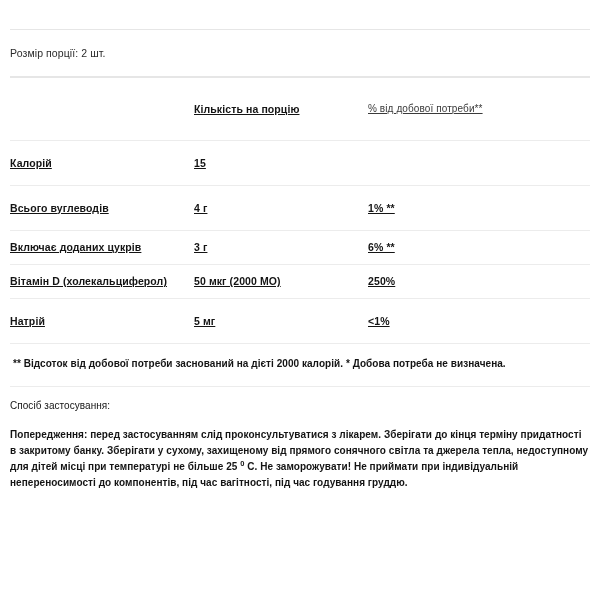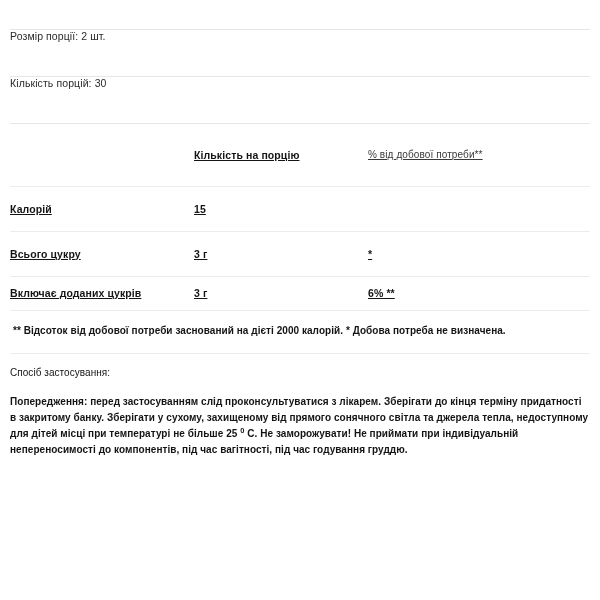--- a/index.html
+++ b/index.html
@@ -31,21 +31,21 @@
   .rule-inset {
     height: 1px;
     background: #ececec;
     width: 100%;
   }
 
   
   .serving-row {
     height: 46px;
     display: flex;
-    align-items: flex-start;
+    align-items: center;
     font-size: 10.5px;
     color: #2b2b2b;
     letter-spacing: 0.1px;
   }
 
   
   .nutri-table {
     width: 100%;
     border-collapse: collapse;
     table-layout: fixed;
@@ -151,23 +151,20 @@
   <div class="spacer-top"></div>
 
   <div class="rule"></div>
 
   <div class="serving-row">
     <span>Розмір порції: 2 шт.</span>
   </div>
 
   <div class="rule"></div>
 
-  <div class="serving-row">
-    <span>Кількість порцій: 30</span>
-  </div>
 
   <div class="rule"></div>
 
   <table class="nutri-table">
     <colgroup>
       <col class="c1">
         <col class="c2">
         <col class="c3">
     </colgroup>
     <thead>
@@ -191,48 +188,82 @@
           </td>
         <td class="col-dv">
             <div class="cellpad">
               <span></span>
             </div>
           </td>
       </tr>
       <tr class="data-row r-tall">
         <td>
             <div class="cellpad">
-              <span>Всього цукру</span>
+              <span>Всього вуглеводів</span>
+            </div>
+          </td>
+        <td>
+            <div class="cellpad">
+              <span>4 г</span>
+            </div>
+          </td>
+        <td class="col-dv">
+            <div class="cellpad">
+              <span>1% **</span>
+            </div>
+          </td>
+      </tr>
+      <tr class="data-row r-short">
+        <td>
+            <div class="cellpad">
+              <span>Включає доданих цукрів</span>
             </div>
           </td>
         <td>
             <div class="cellpad">
               <span>3 г</span>
             </div>
           </td>
         <td class="col-dv">
             <div class="cellpad">
-              <span>*</span>
+              <span>6% **</span>
             </div>
           </td>
       </tr>
       <tr class="data-row r-short">
         <td>
             <div class="cellpad">
-              <span>Включає доданих цукрів</span>
-            </div>
-          </td>
-        <td>
-            <div class="cellpad">
-              <span>3 г</span>
-            </div>
-          </td>
-        <td class="col-dv">
-            <div class="cellpad">
-              <span>6% **</span>
+              <span>Вітамін D (холекальциферол)</span>
+            </div>
+          </td>
+        <td>
+            <div class="cellpad">
+              <span>50 мкг (2000 МО)</span>
+            </div>
+          </td>
+        <td class="col-dv">
+            <div class="cellpad">
+              <span>250%</span>
+            </div>
+          </td>
+      </tr>
+      <tr class="data-row r-tall">
+        <td>
+            <div class="cellpad">
+              <span>Натрій</span>
+            </div>
+          </td>
+        <td>
+            <div class="cellpad">
+              <span>5 мг</span>
+            </div>
+          </td>
+        <td class="col-dv">
+            <div class="cellpad">
+              <span>&lt;1%</span>
             </div>
           </td>
       </tr>
     </tbody>
   </table>
 
   <div class="rule-inset"></div>
 
   <div class="footnote-block">
     <div class="footnote-row">

